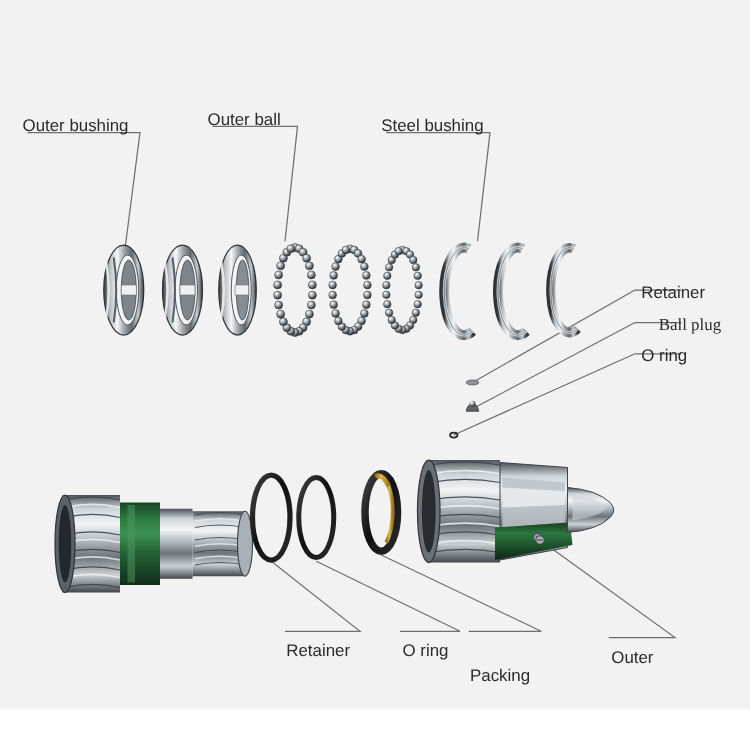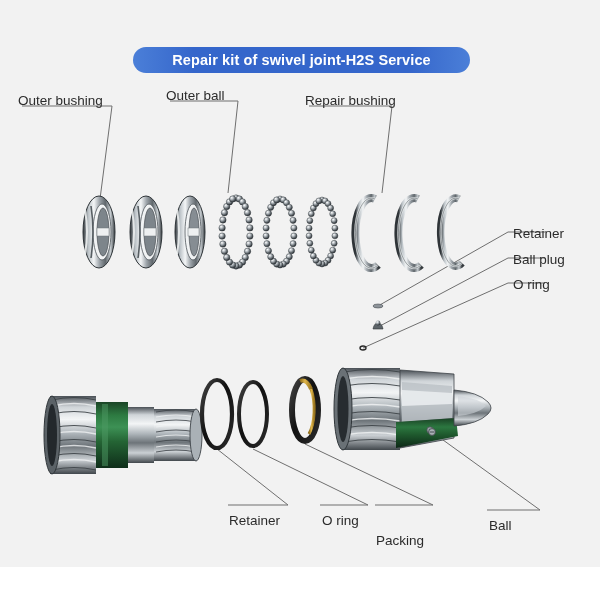--- a/index.html
+++ b/index.html
@@ -369,28 +369,27 @@
         <circle cx="94" cy="70" r="1.2" fill="#4b5156"></circle>
       </g>
     </g>
 
     <g transform="translate(432,432)">
       <circle cx="0" cy="0" r="3.4" fill="#aab1b6" stroke="#3d4347" stroke-width=".8"></circle>
       <path d="M-2.2 0 L2.2 0" stroke="#3d4347" stroke-width=".9"></path>
     </g>
   </svg>
 
-  <div id="title-banner">Repair kit of swivel joint-H2S Service</div>
 
   <div class="lbl" style="left:18px;top:93px;">Outer bushing</div>
   <div class="lbl" style="left:166px;top:88px;">Outer ball</div>
-  <div class="lbl" style="left:305px;top:93px;">Repair bushing</div>
+  <div class="lbl" style="left:305px;top:93px;">Steel bushing</div>
 
   <div class="lbl" style="left:513px;top:226px;">Retainer</div>
-  <div class="lbl" style="left:513px;top:252px;">Ball plug</div>
+  <div class="lbl" style="left:527px;top:252px;font-family:Liberation Serif, serif;">Ball plug</div>
   <div class="lbl" style="left:513px;top:277px;">O ring</div>
 
   <div class="lbl" style="left:229px;top:513px;">Retainer</div>
   <div class="lbl" style="left:322px;top:513px;">O ring</div>
   <div class="lbl" style="left:376px;top:533px;">Packing</div>
-  <div class="lbl" style="left:489px;top:518px;">Ball</div>
+  <div class="lbl" style="left:489px;top:518px;">Outer</div>
 
 </div>
 
 </body></html>

